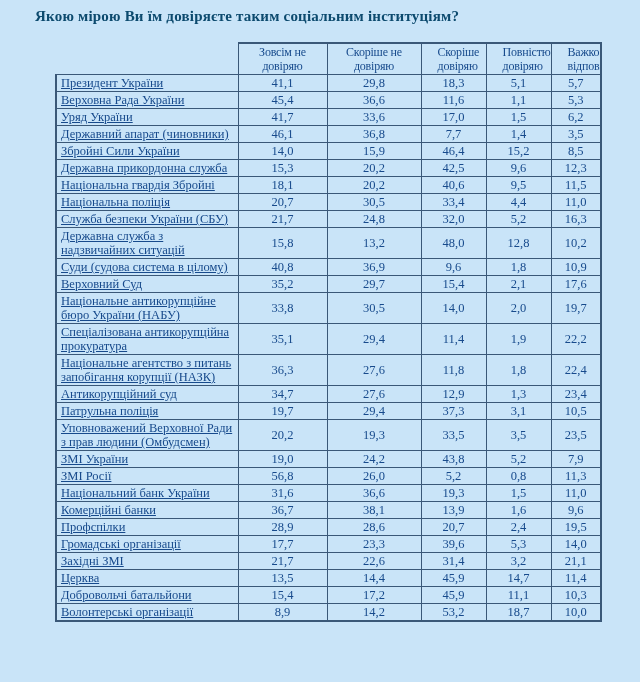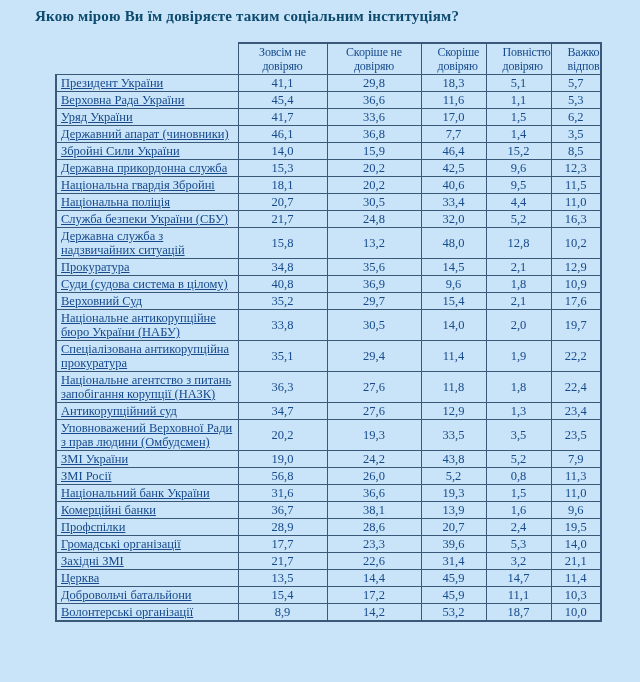--- a/index.html
+++ b/index.html
@@ -175,28 +175,20 @@
       </tr>
       <tr>
         <td class="inst">Державна служба з надзвичайних ситуацій</td>
         <td class="num">15,8</td>
         <td class="num">13,2</td>
         <td class="num">48,0</td>
         <td class="num">12,8</td>
         <td class="num">10,2</td>
       </tr>
       <tr>
-        <td class="inst">Прокуратура</td>
-        <td class="num">34,8</td>
-        <td class="num">35,6</td>
-        <td class="num">14,5</td>
-        <td class="num">2,1</td>
-        <td class="num">12,9</td>
-      </tr>
-      <tr>
         <td class="inst">Суди (судова система в цілому)</td>
         <td class="num">40,8</td>
         <td class="num">36,9</td>
         <td class="num">9,6</td>
         <td class="num">1,8</td>
         <td class="num">10,9</td>
       </tr>
       <tr>
         <td class="inst">Верховний Суд</td>
         <td class="num">35,2</td>
@@ -231,20 +223,28 @@
       </tr>
       <tr>
         <td class="inst">Антикорупційний суд</td>
         <td class="num">34,7</td>
         <td class="num">27,6</td>
         <td class="num">12,9</td>
         <td class="num">1,3</td>
         <td class="num">23,4</td>
       </tr>
       <tr>
+        <td class="inst">Патрульна поліція</td>
+        <td class="num">19,7</td>
+        <td class="num">29,4</td>
+        <td class="num">37,3</td>
+        <td class="num">3,1</td>
+        <td class="num">10,5</td>
+      </tr>
+      <tr>
         <td class="inst">Уповноважений Верховної Ради з прав людини (Омбудсмен)</td>
         <td class="num">20,2</td>
         <td class="num">19,3</td>
         <td class="num">33,5</td>
         <td class="num">3,5</td>
         <td class="num">23,5</td>
       </tr>
       <tr>
         <td class="inst">ЗМІ України</td>
         <td class="num">19,0</td>

